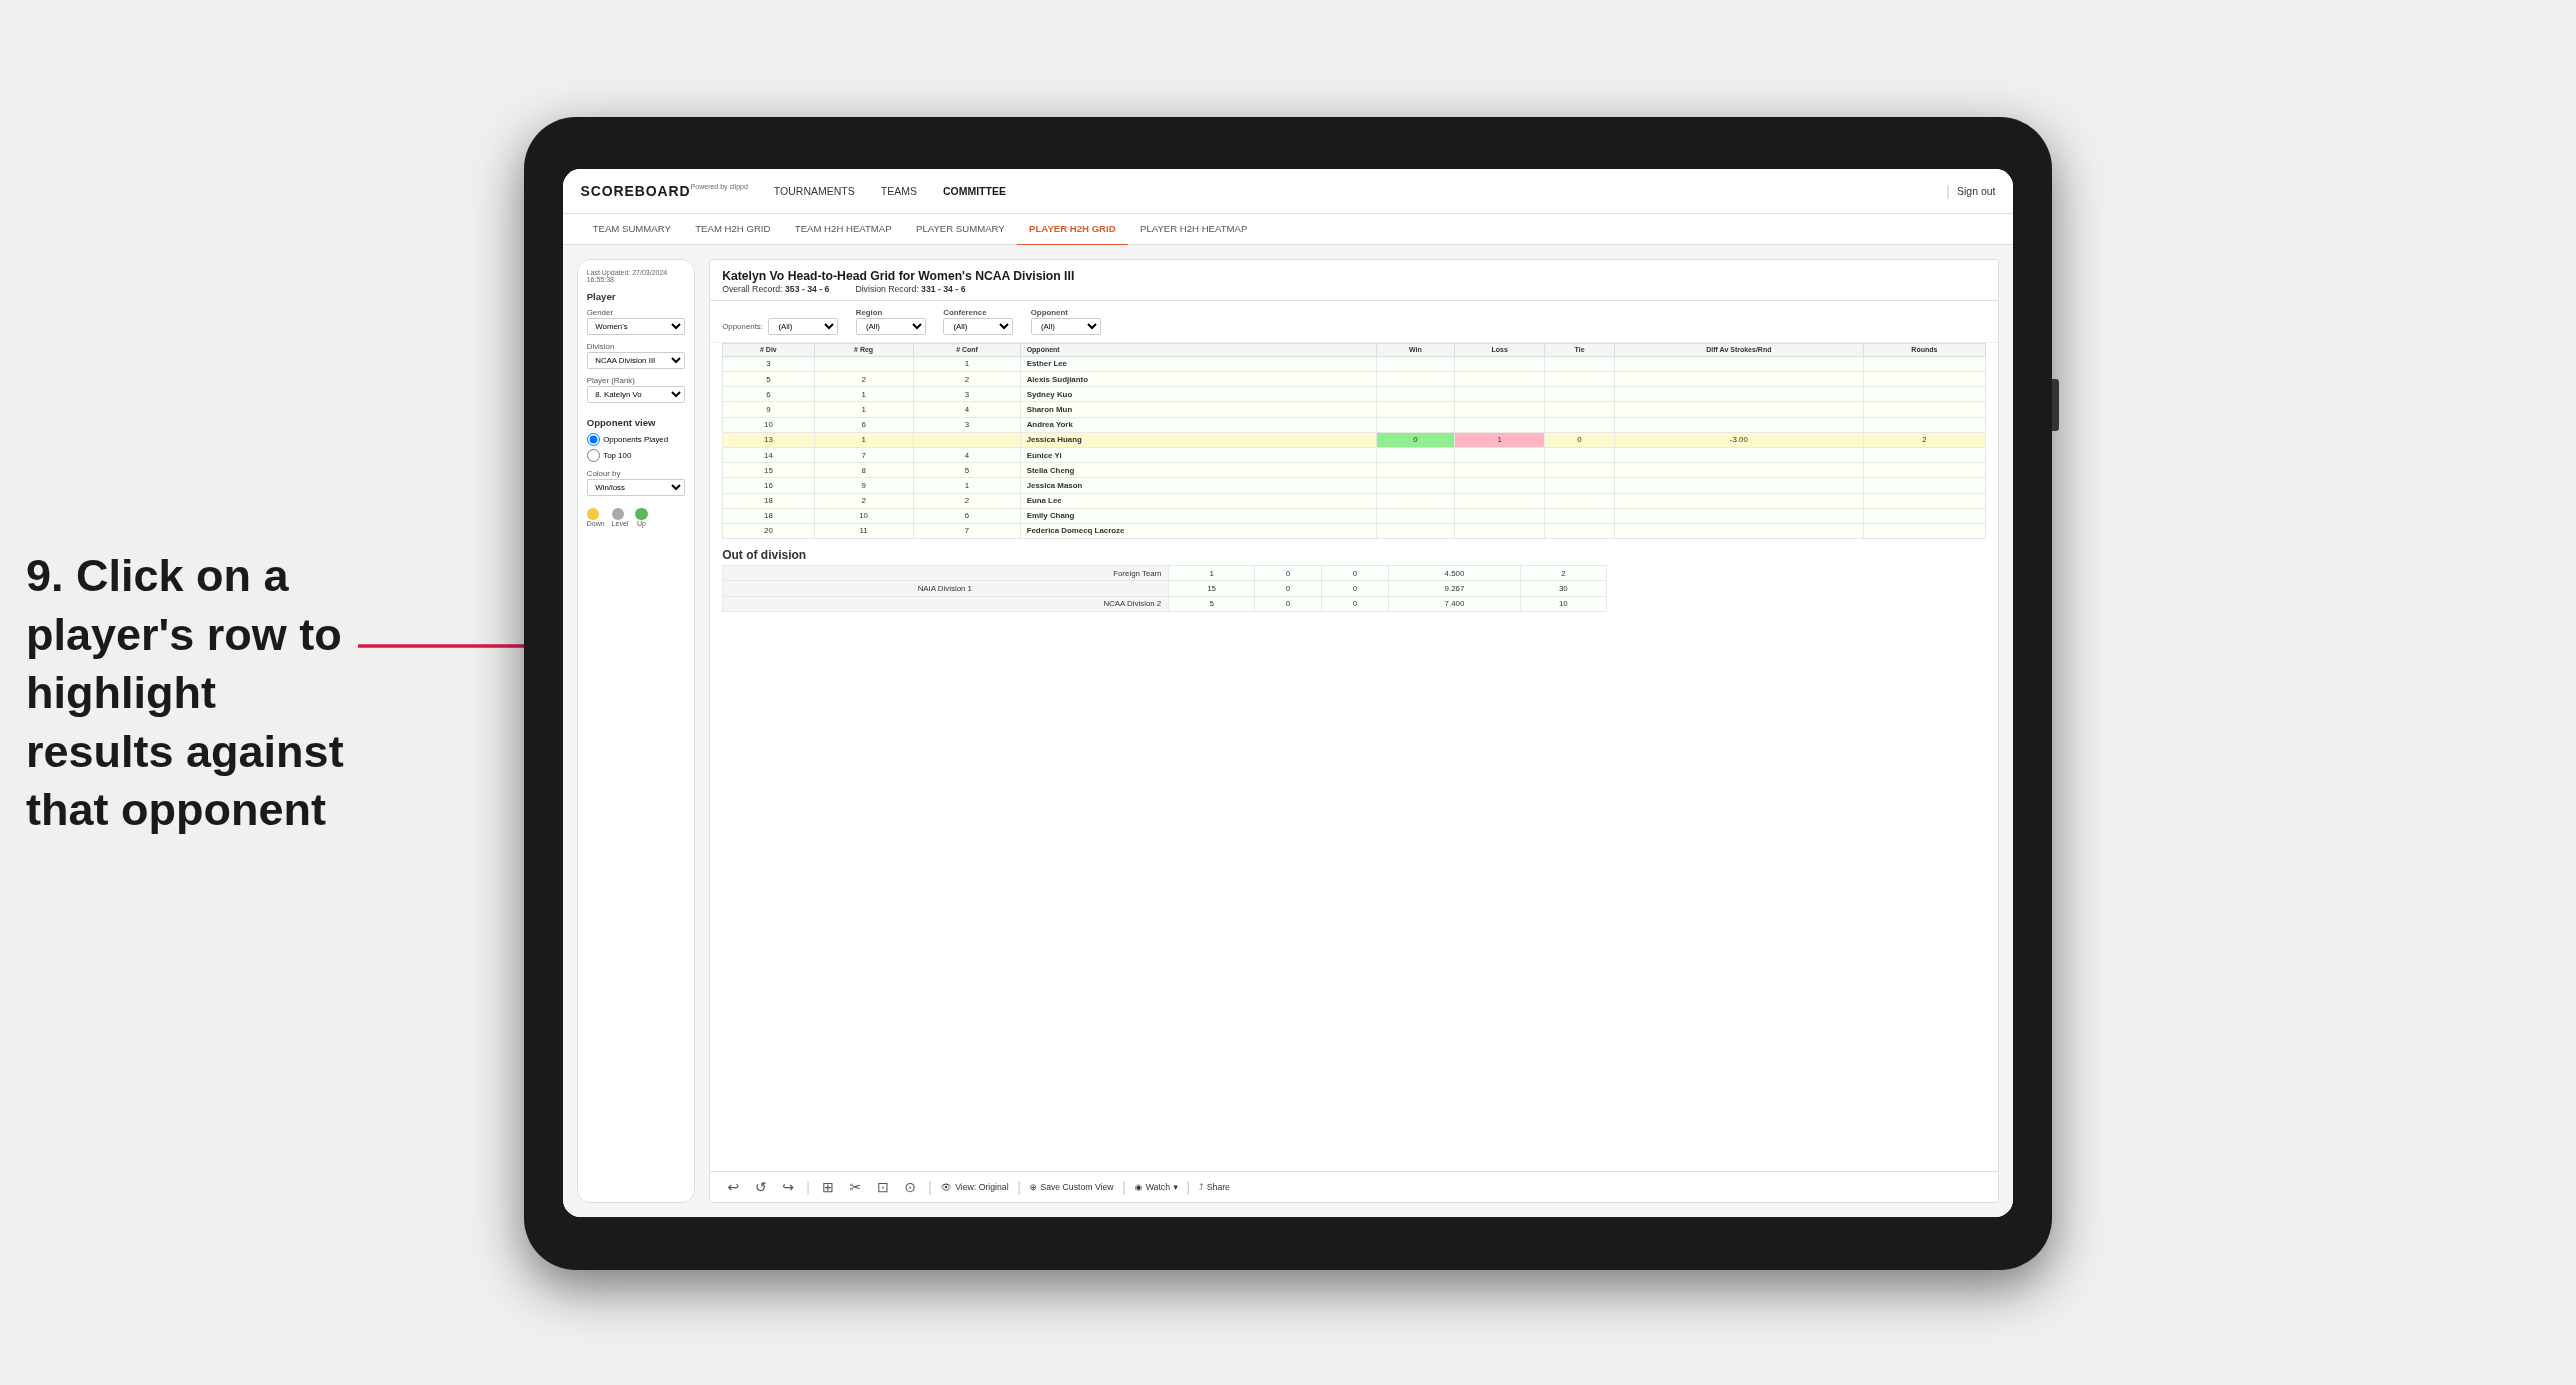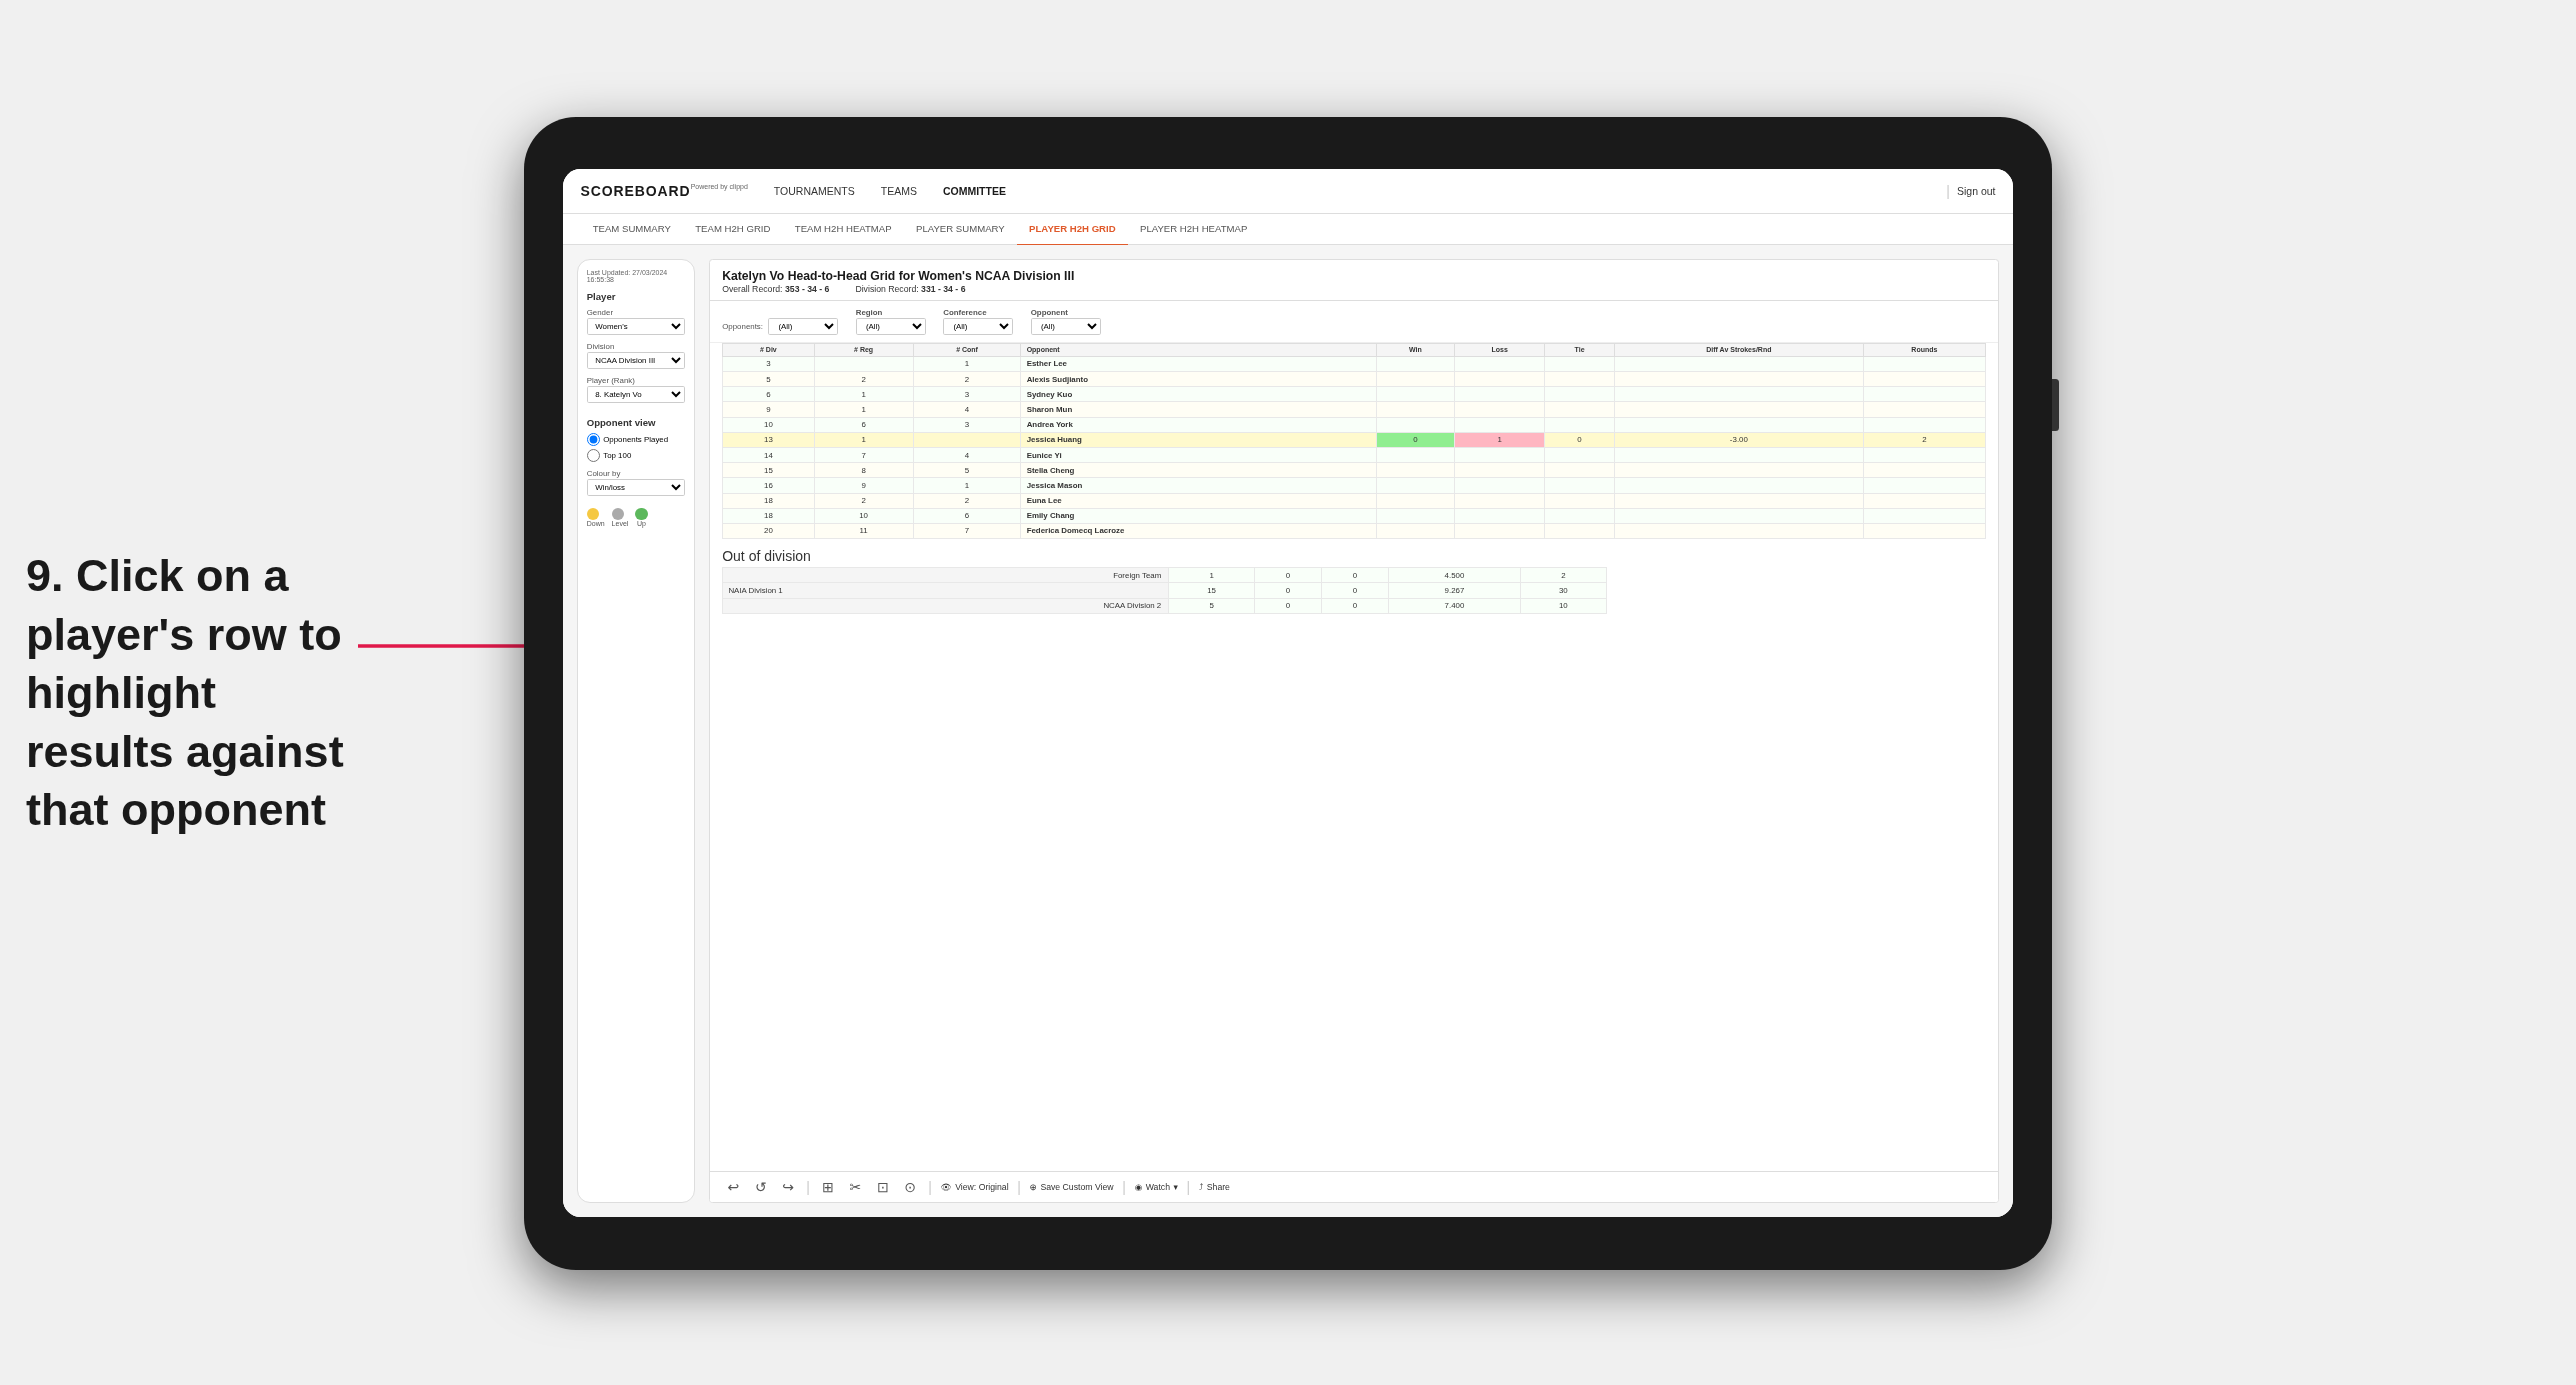--- a/index.html
+++ b/index.html
@@ -332,22 +332,22 @@
     .data-table td.name-cell {
       text-align: left;
       font-weight: bold;
     }
 
     .out-of-division {
       margin-top: 8.7px;
     }
 
     .out-of-division-title {
-      font-size: 14px;
-      font-weight: normal;
+      font-size: 12px;
+      font-weight: bold;
       color: #333;
       margin-bottom: 3.5px;
     }
 
     
     .bottom-toolbar {
       height: 31px;
       background: #fff;
       border-top: 0.9px solid #ddd;
       display: flex;
@@ -681,21 +681,21 @@
               <tbody id="out-division-body">
               <tr>
     <td style="text-align:right; padding-right:7px; min-width:105px; background:#f5f5f5;">Foreign Team</td>
     <td style="background:#f9fff9;">1</td>
     <td style="background:#f9fff9;">0</td>
     <td style="background:#f9fff9;">0</td>
     <td style="background:#f9fff9;">4.500</td>
     <td style="background:#f9fff9;">2</td>
   </tr>
                   <tr>
-    <td style="text-align:left; padding-right:7px; min-width:105px; background:#f5f5f5;">NAIA Division 1</td>
+    <td style="text-align:center; padding-right:7px; min-width:105px; background:#f5f5f5;">NAIA Division 1</td>
     <td style="background:#f9fff9;">15</td>
     <td style="background:#f9fff9;">0</td>
     <td style="background:#f9fff9;">0</td>
     <td style="background:#f9fff9;">9.267</td>
     <td style="background:#f9fff9;">30</td>
   </tr>
                   <tr>
     <td style="text-align:right; padding-right:7px; min-width:105px; background:#f5f5f5;">NCAA Division 2</td>
     <td style="background:#f9fff9;">5</td>
     <td style="background:#f9fff9;">0</td>

